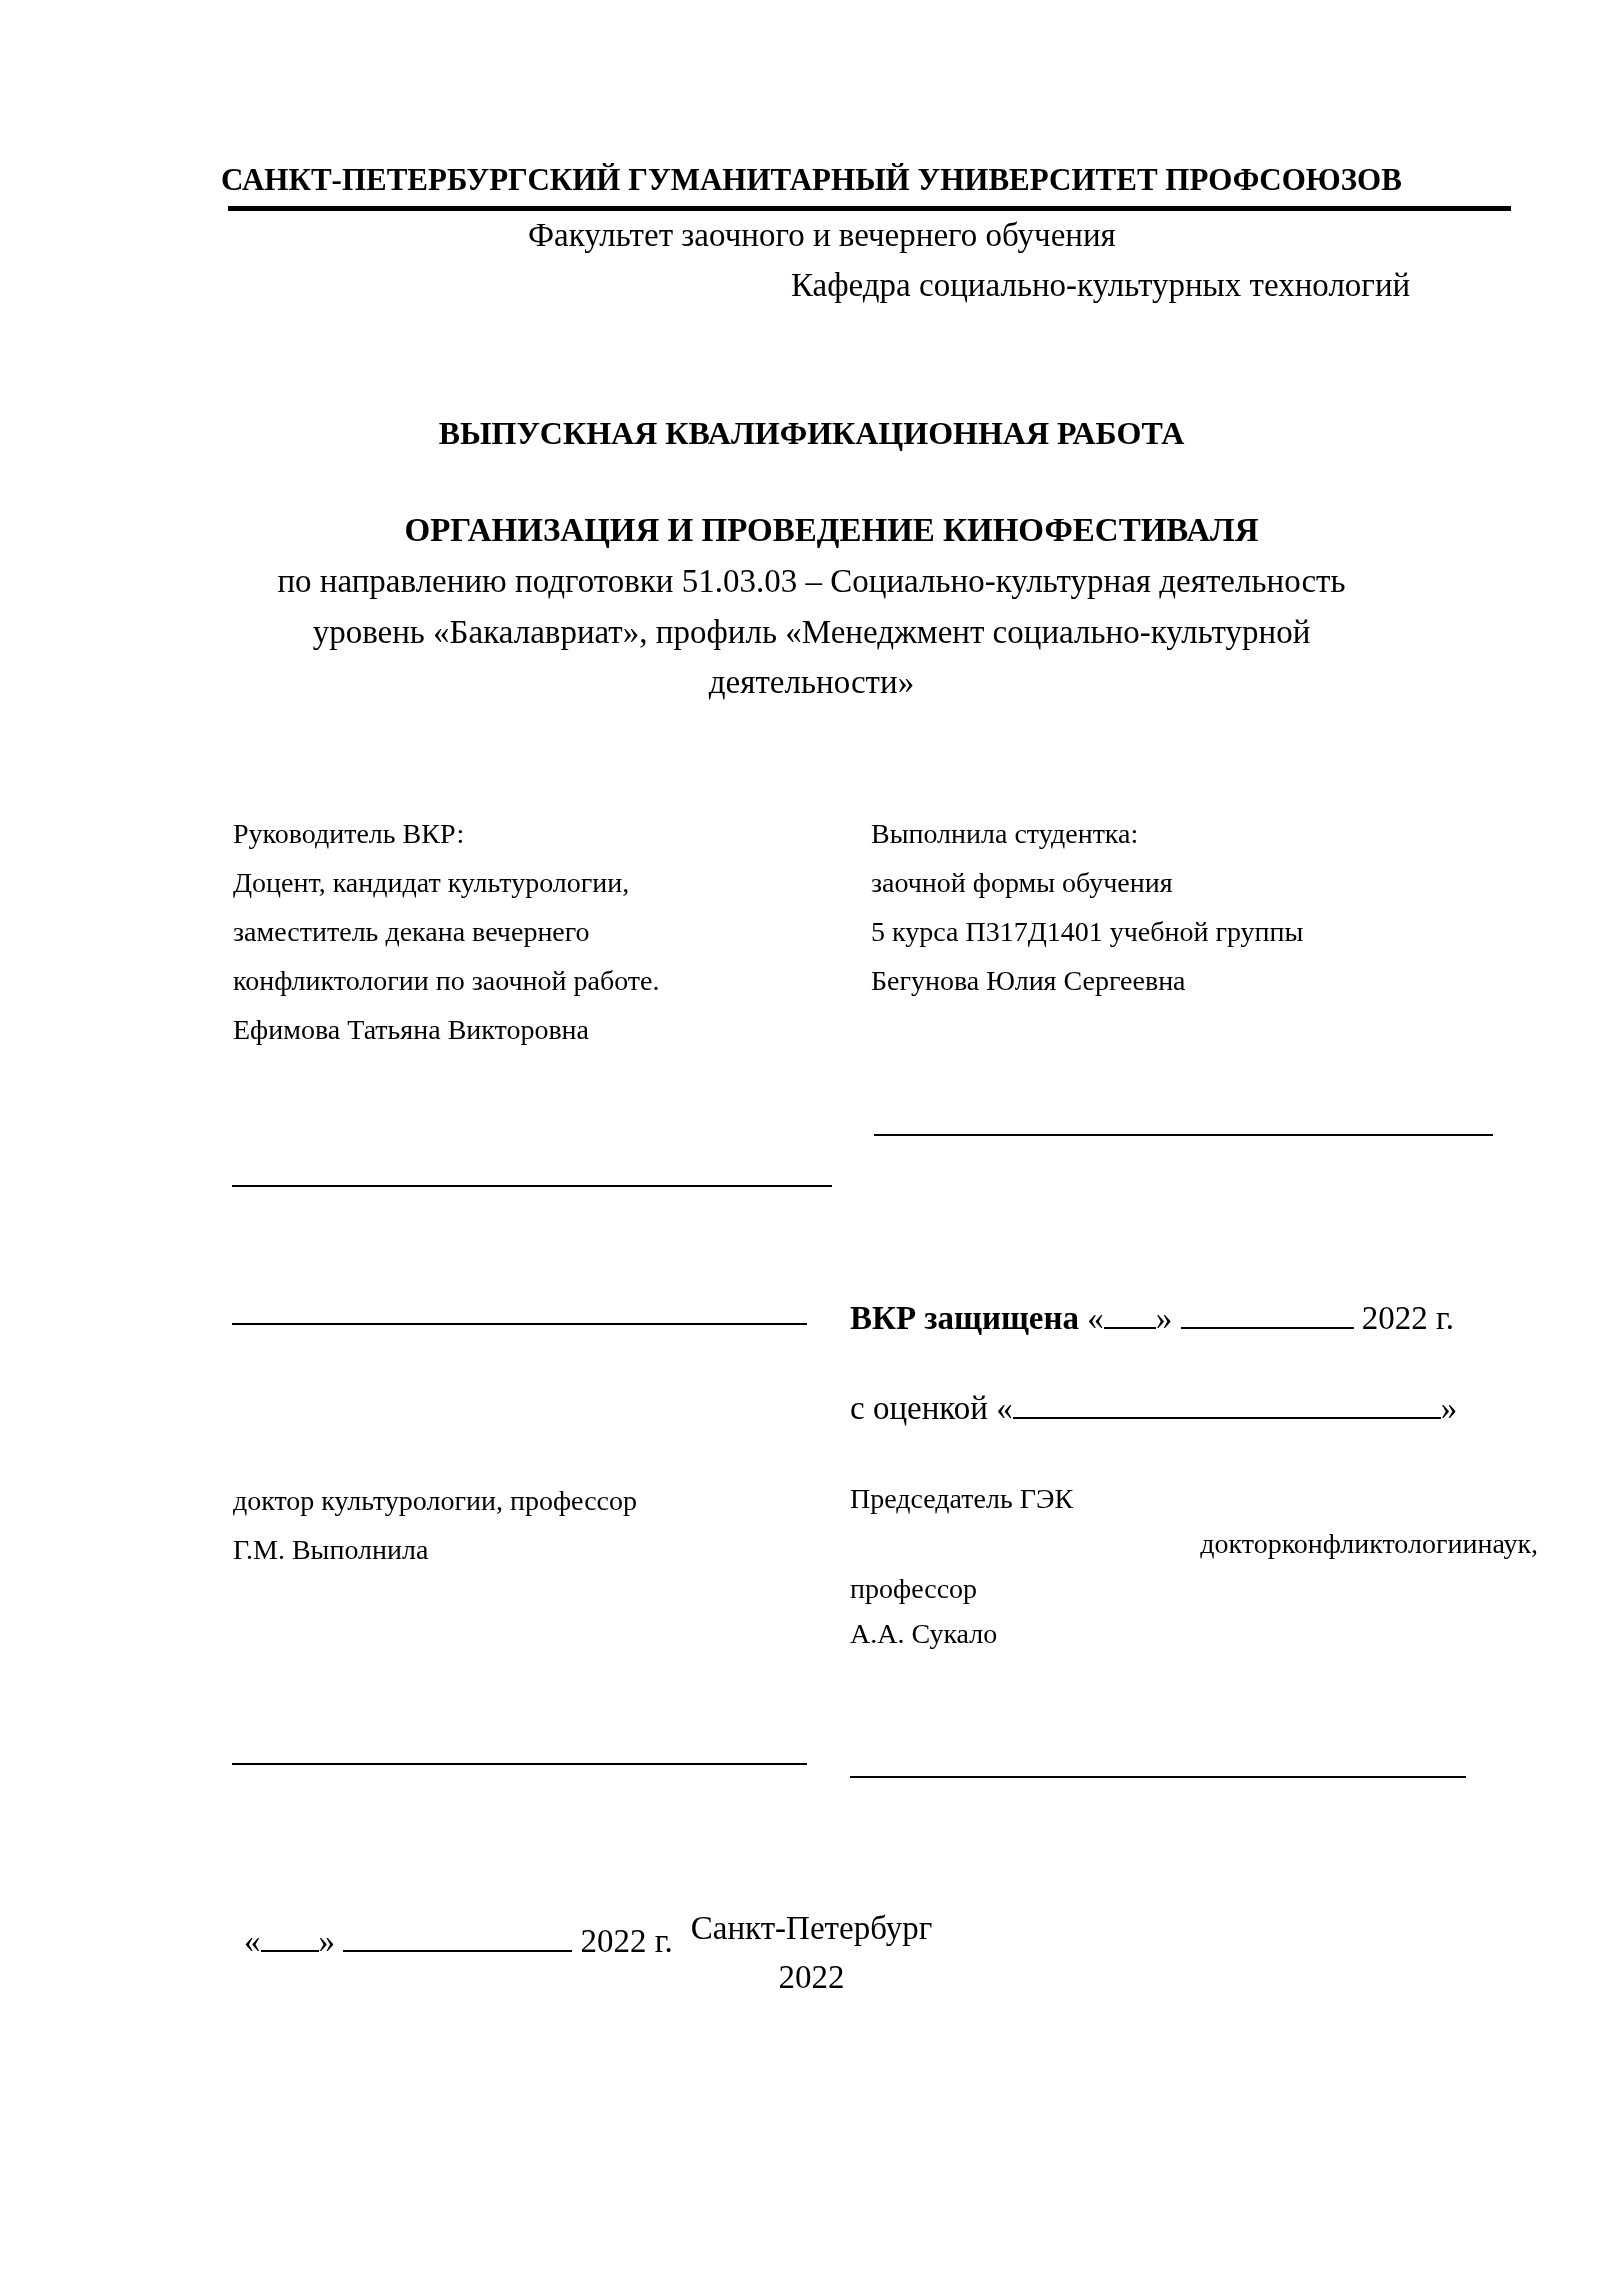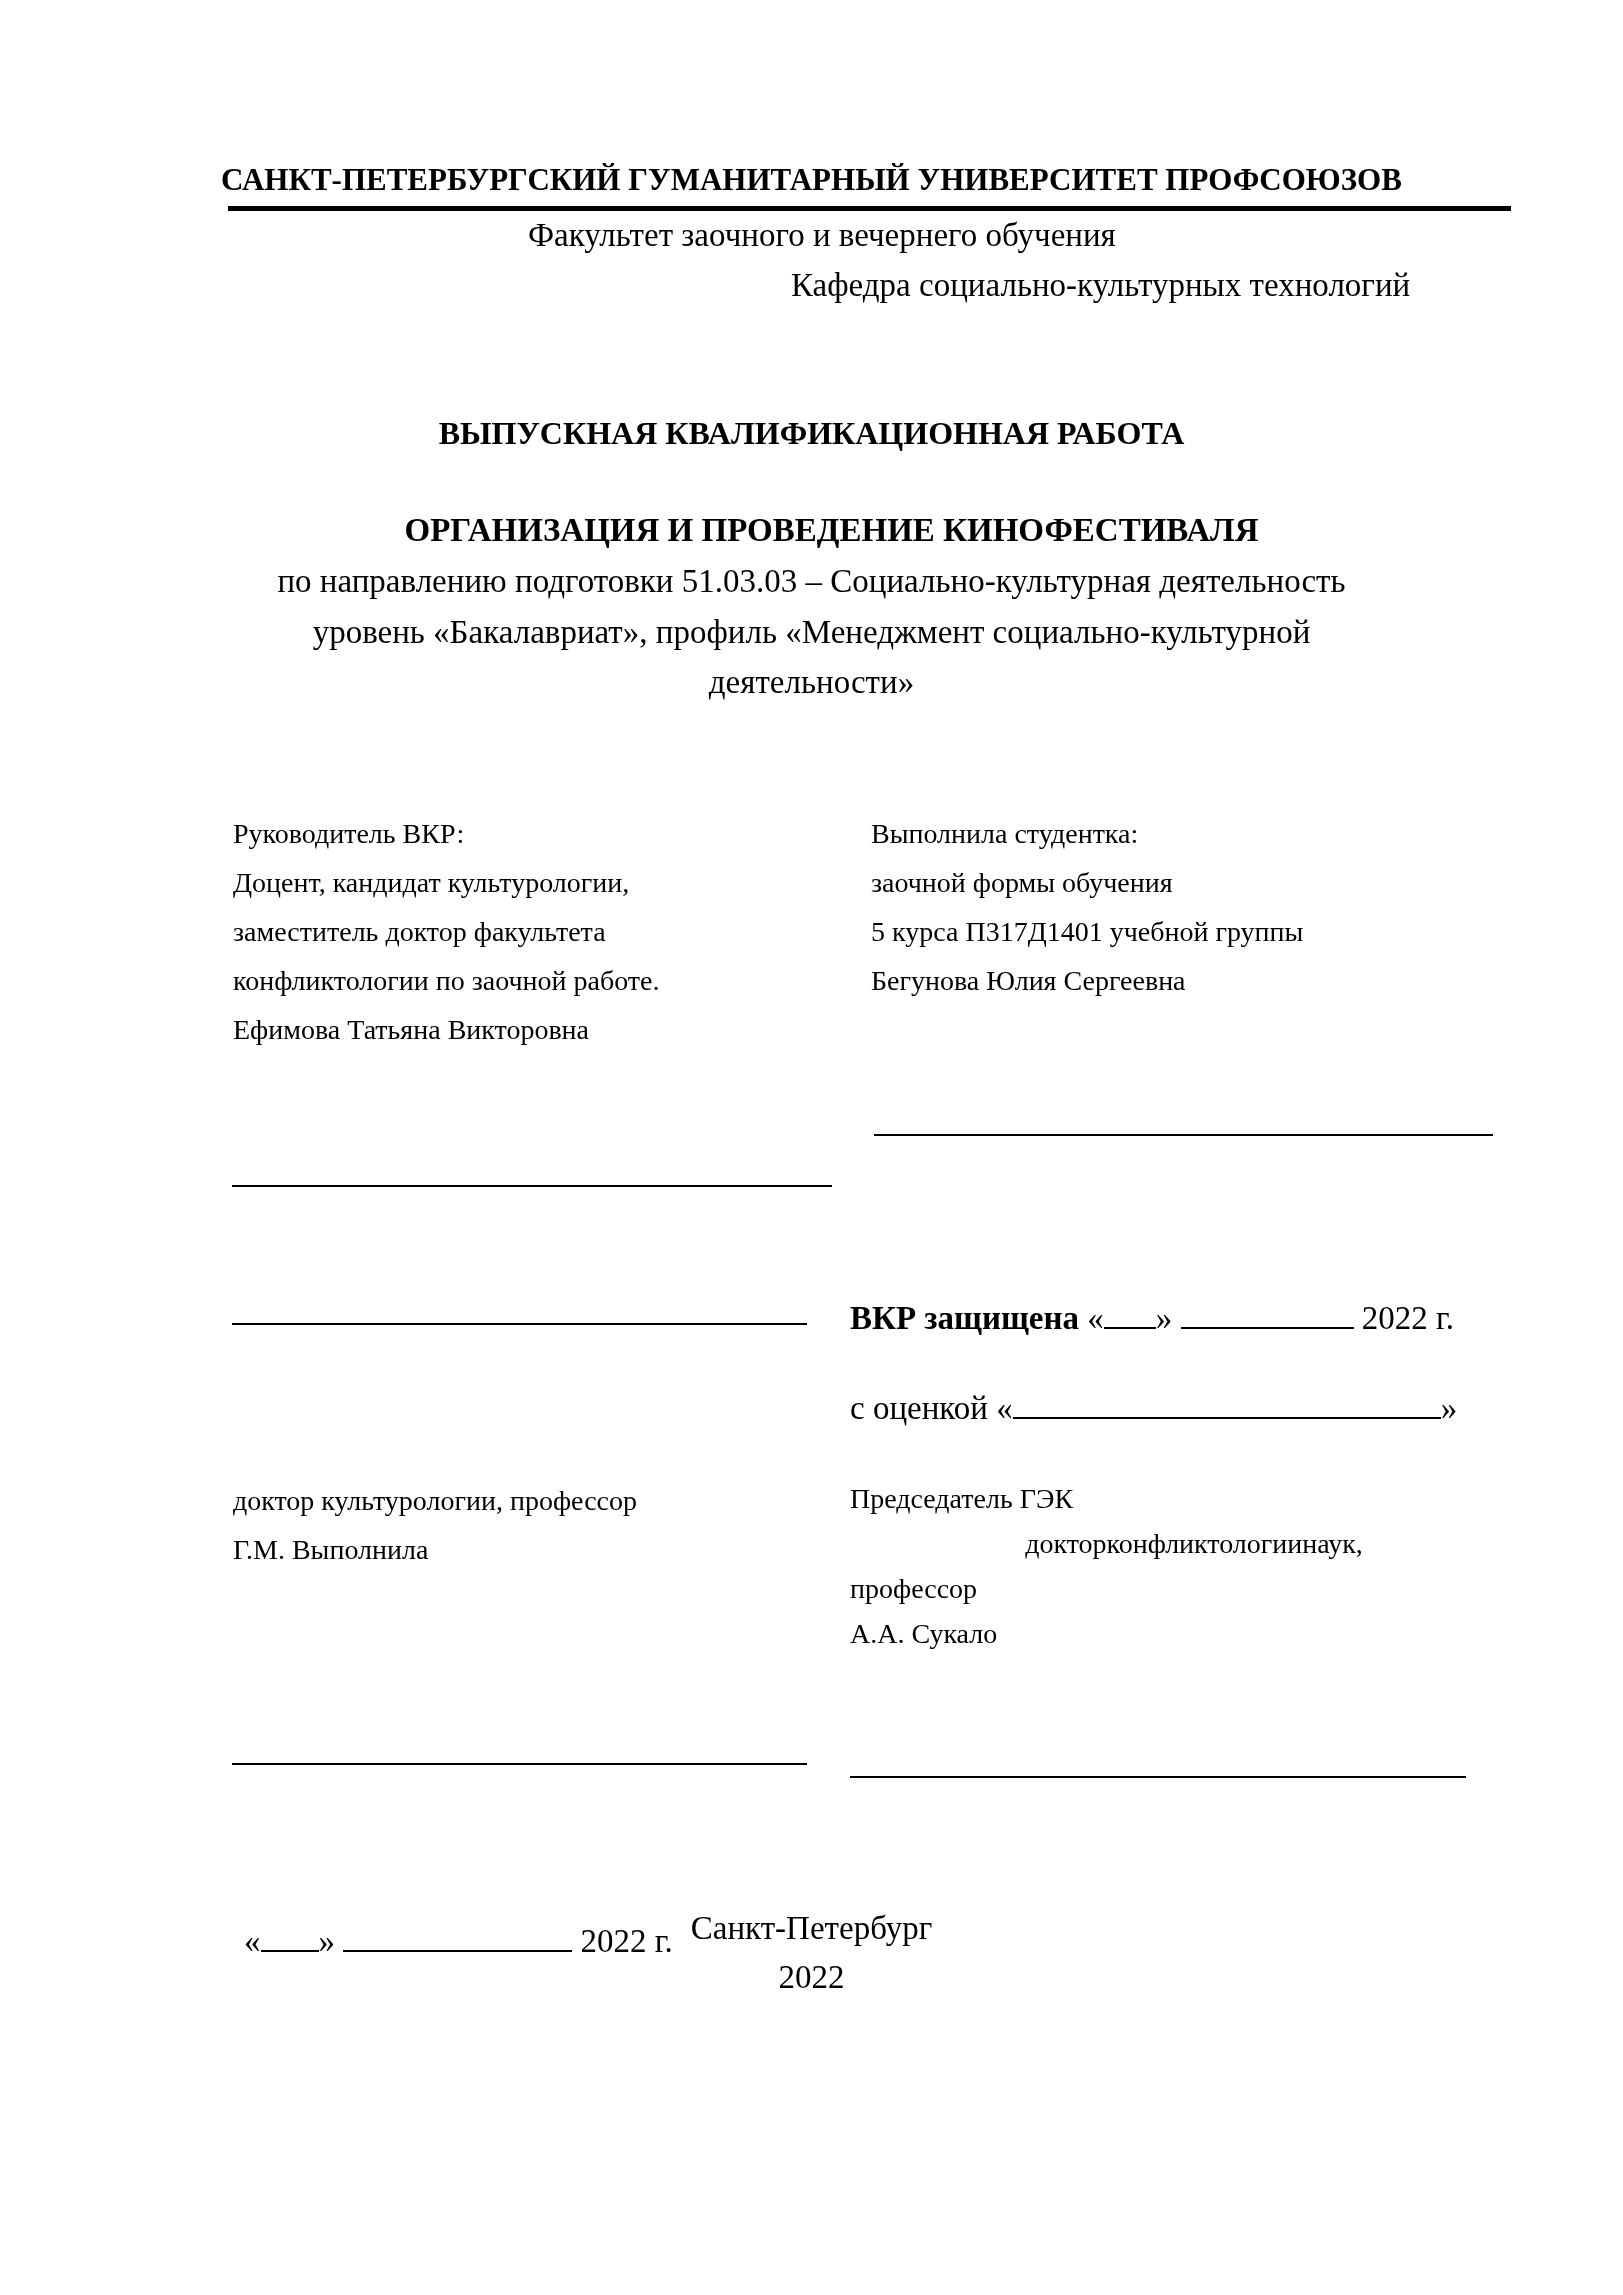--- a/index.html
+++ b/index.html
@@ -6,21 +6,21 @@
   body { width: 1623px; height: 2295px; position: relative; overflow: hidden;
          font-family: "Liberation Serif", "DejaVu Serif", serif; color: #000; }
   .page { position: absolute; left: 0; top: 0; width: 1623px; height: 2295px; background: #fff; padding-left: 27px; }
   .t { position: absolute; font-size: 32px; line-height: 38px; white-space: nowrap; }
   .b { font-weight: bold; }
   .center { left: 0; width: 1623px; text-align: center; }
   .rule { position: absolute; background: #000; }
   .uline { position: absolute; height: 0; border-bottom: 2.4px solid #000; }
   .block { position: absolute; font-size: 28px; line-height: 49px; }
   .block div { white-space: nowrap; }
-  .justify { display: flex; justify-content: center; width: 688px; }
+  .justify { display: flex; justify-content: flex-end; width: 688px; }
   .blank { display: inline-block; border-bottom: 2.4px solid #000; height: 27px; vertical-align: baseline; }
 </style>
 </head>
 <body>
 
 <div class="page">
 
   <div class="t b center" style="top:161px; font-size:31px;">САНКТ-ПЕТЕРБУРГСКИЙ ГУМАНИТАРНЫЙ УНИВЕРСИТЕТ ПРОФСОЮЗОВ</div>
   <div class="rule" style="left:228px; top:206px; width:1283px; height:4.7px;"></div>
   <div class="t" style="left:528px; top:216px; font-size:33px;">Факультет заочного и вечернего обучения</div>
@@ -28,21 +28,21 @@
 
   <div class="t b center" style="top:414px; font-size:32px;">ВЫПУСКНАЯ КВАЛИФИКАЦИОННАЯ РАБОТА</div>
   <div class="t b center" style="top:511px; font-size:33px;margin-left:20px;">ОРГАНИЗАЦИЯ И ПРОВЕДЕНИЕ КИНОФЕСТИВАЛЯ</div>
   <div class="t center" style="top:562px; font-size:33px;">по направлению подготовки 51.03.03 – Социально-культурная деятельность</div>
   <div class="t center" style="top:613px; font-size:33px;">уровень «Бакалавриат», профиль «Менеджмент социально-культурной</div>
   <div class="t center" style="top:663px; font-size:33px;">деятельности»</div>
 
   <div class="block" style="left:233px; top:809px;">
     <div>Руководитель ВКР:</div>
     <div>Доцент, кандидат культурологии,</div>
-    <div>заместитель доктор факультета</div>
+    <div>заместитель декана вечернего</div>
     <div>конфликтологии по заочной работе.</div>
     <div>Ефимова Татьяна Викторовна</div>
   </div>
 
   <div class="block" style="left:871px; top:809px;">
     <div>Выполнила студентка:</div>
     <div>заочной формы обучения</div>
     <div>5 курса П317Д1401 учебной группы</div>
     <div>Бегунова Юлия Сергеевна</div>
   </div>

